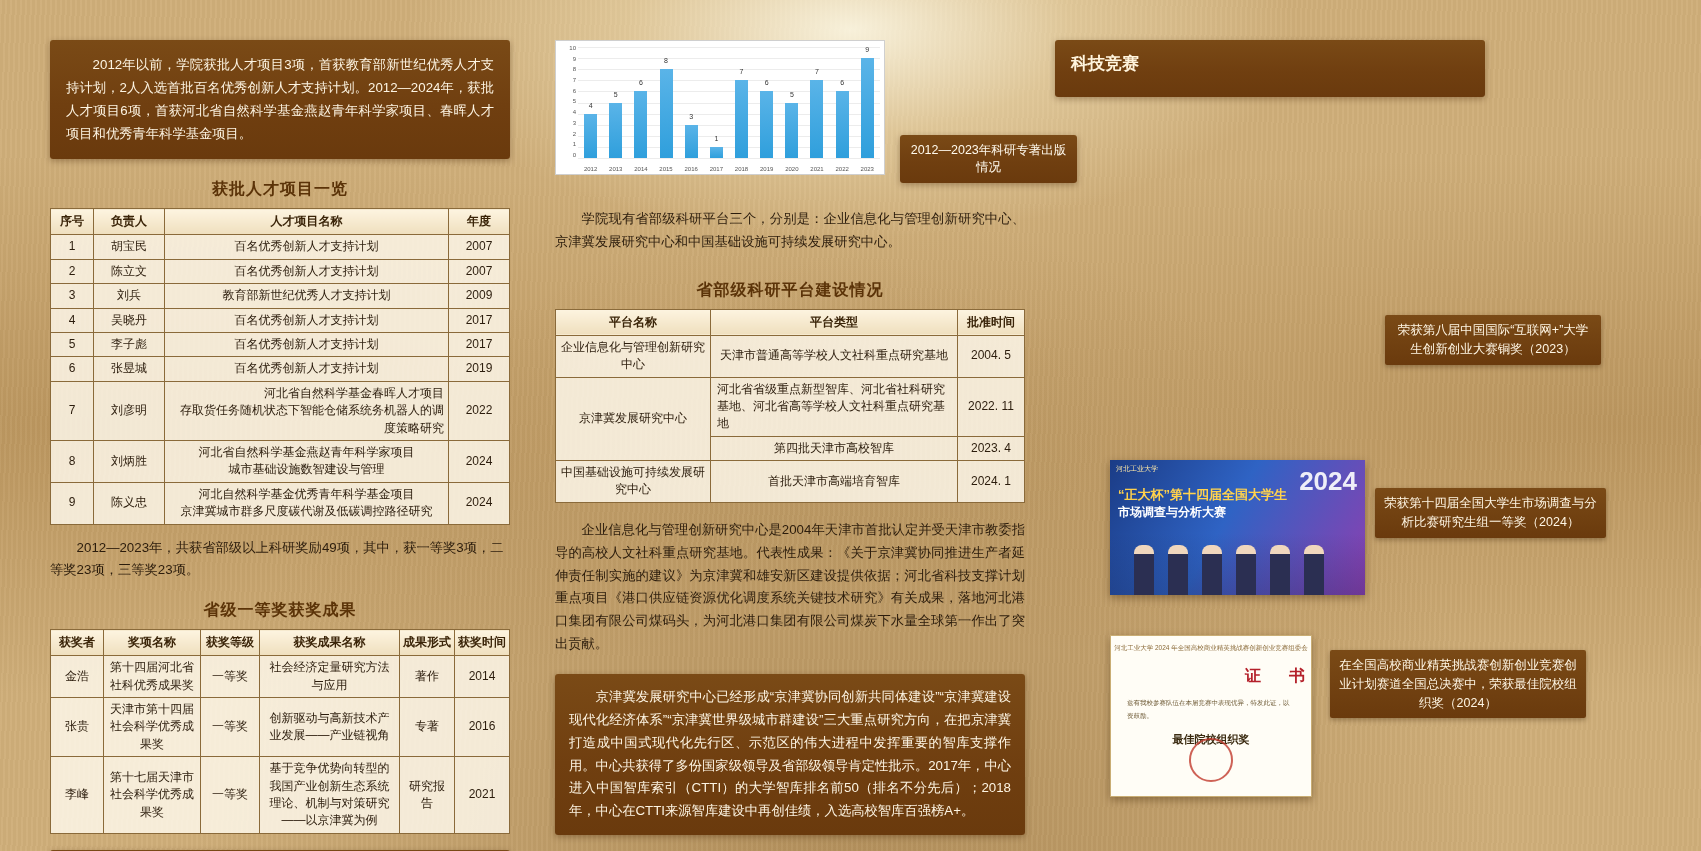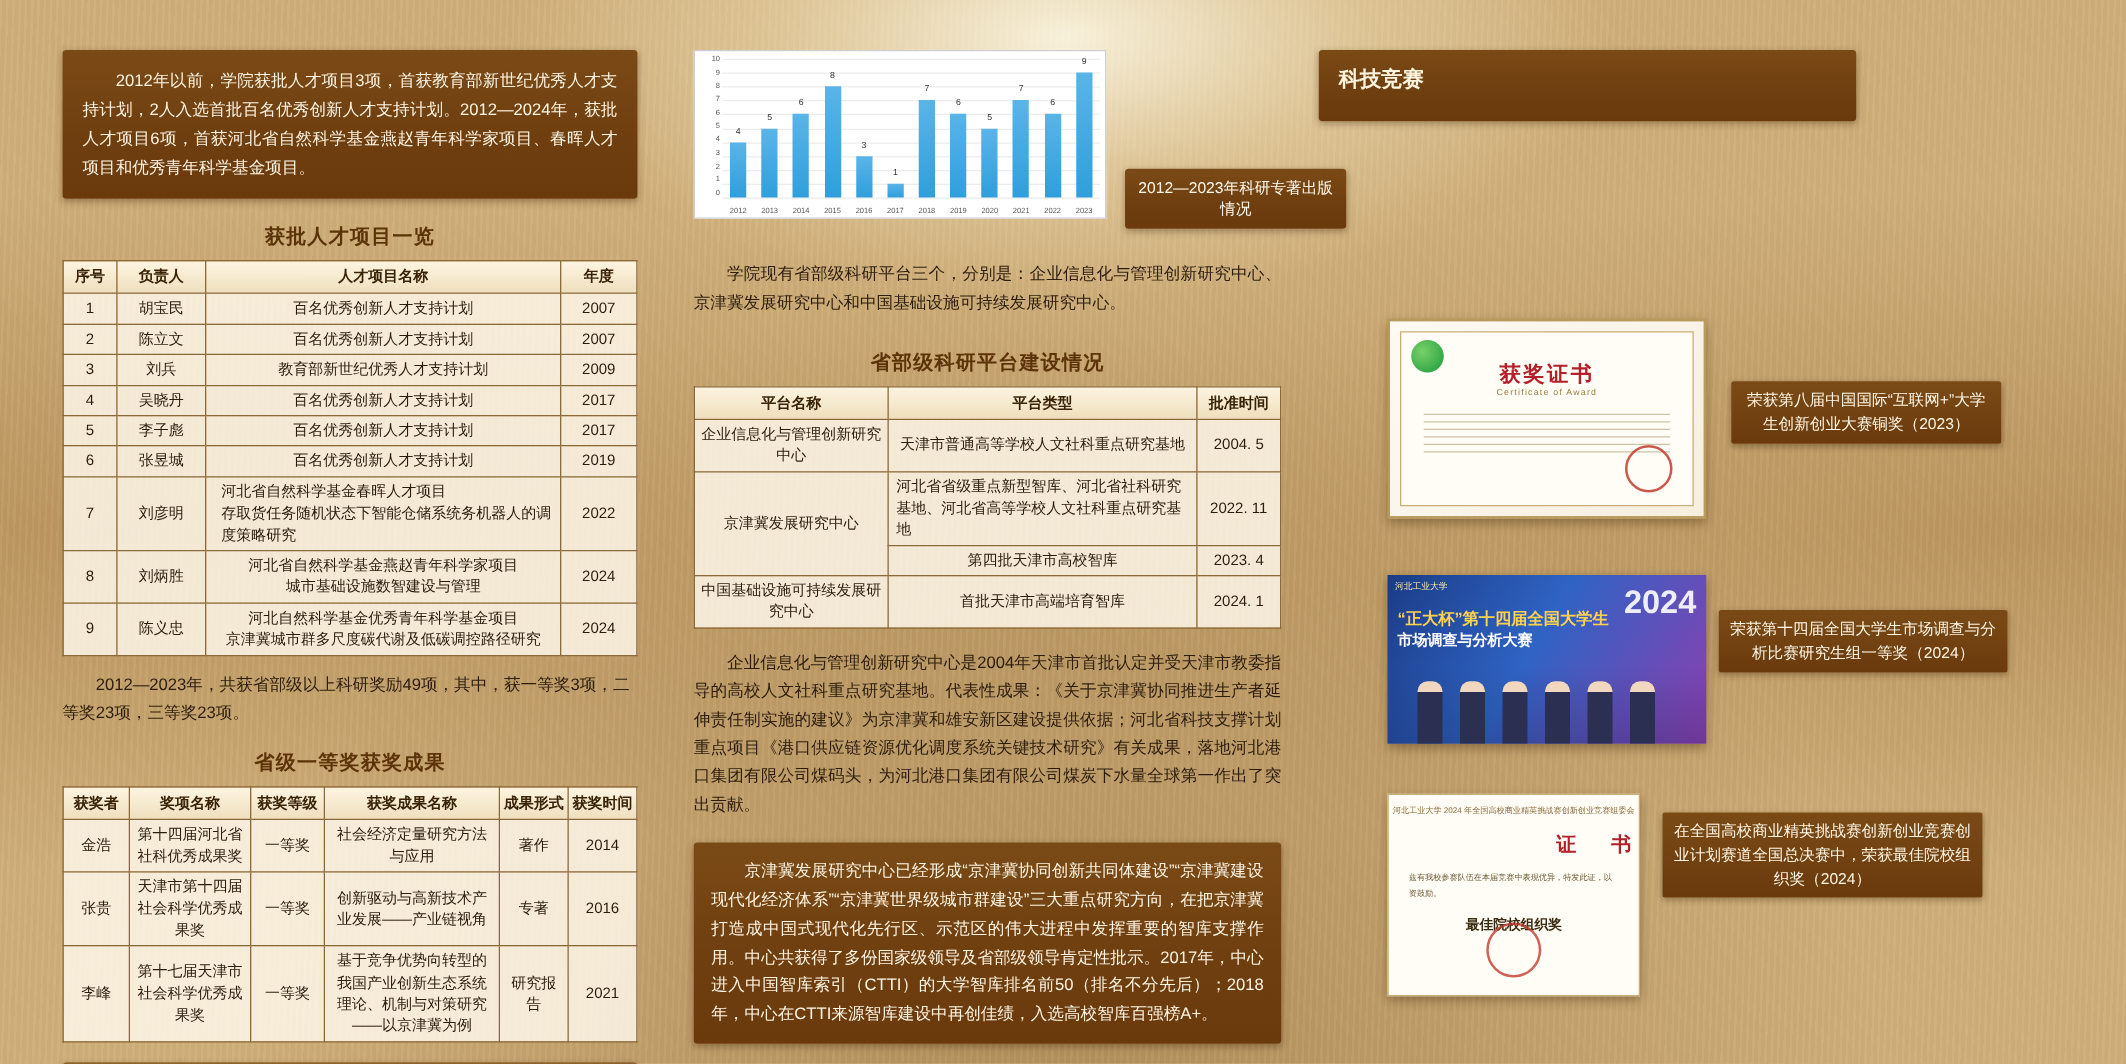--- a/index.html
+++ b/index.html
@@ -112,21 +112,21 @@
   #cert2 .t2{position:absolute;left:8px;top:44px;color:#fff;font-size:12px;font-weight:bold;}
   #cert2 .people{position:absolute;left:0;right:0;bottom:0;height:62px;background:linear-gradient(180deg,rgba(255,255,255,0) 0%,rgba(20,30,70,.25) 100%);}
   #cert2 .p{position:absolute;bottom:0;width:20px;height:50px;background:linear-gradient(180deg,#f0d7bd 0 18%,#2b2f52 18% 100%);border-radius:8px 8px 0 0;}
   
   #cert3{left:55px;top:385px;width:200px;height:160px;background:#fffdf6;border:1px solid #c9ad74;}
   #cert3 .hdr{position:absolute;top:8px;left:0;right:0;text-align:center;font-size:6.5px;color:#8a6a38;}
   #cert3 .red-title{position:absolute;top:30px;left:0;right:0;text-align:right;color:#b4202a;font-size:16px;font-weight:bold;letter-spacing:6px;}
   #cert3 .body{position:absolute;top:60px;left:16px;right:16px;font-size:6.5px;color:#6a5630;line-height:2;}
   #cert3 .award{position:absolute;top:96px;left:0;right:0;text-align:center;font-size:11px;font-weight:bold;color:#3a2a10;}
   #cert3 .seal{position:absolute;left:50%;transform:translateX(-50%);bottom:14px;width:40px;height:40px;border-radius:50%;border:2px solid #c23b2e;opacity:.8;}
-  #cap1{left:330px;top:55px;width:200px;}
+  #cap1{left:330px;top:65px;width:200px;}
   #cap2{left:320px;top:238px;width:215px;}
   #cap3{left:275px;top:400px;width:240px;}
 </style>
 </head>
 <body>
 
 <div class="bg-texture"></div>
 <div class="glow-top"></div>
 
 <div id="col1">
@@ -179,21 +179,21 @@
         </tr>
       <tr>
           <td>6</td>
           <td>张昱城</td>
           <td>百名优秀创新人才支持计划</td>
           <td>2019</td>
         </tr>
       <tr>
           <td>7</td>
           <td>刘彦明</td>
-          <td style="white-space:pre-line;text-align:left;padding-left:12px">河北省自然科学基金春晖人才项目
+          <td style="white-space:pre-line;text-align:right;padding-left:12px">河北省自然科学基金春晖人才项目
 存取货任务随机状态下智能仓储系统务机器人的调度策略研究</td>
           <td>2022</td>
         </tr>
       <tr>
           <td>8</td>
           <td>刘炳胜</td>
           <td style="white-space:pre-line">河北省自然科学基金燕赵青年科学家项目
 城市基础设施数智建设与管理</td>
           <td>2024</td>
         </tr>
@@ -384,36 +384,20 @@
 </div>
 
 <div id="col3">
   <div class="brown-box" id="c3-box">
     <div id="c3-title">科技竞赛</div>
   </div>
 </div>
 
 <div id="certs">
 
-  <div class="cert" id="cert1">
-    <div class="inner">
-      <div class="logo"></div>
-      <div class="red-title">获奖证书</div>
-      <div class="sub">Certificate of Award</div>
-      <div class="lines">
-          <i></i>
-          <i></i>
-          <i></i>
-          <i></i>
-          <i></i>
-          <i></i>
-        </div>
-      <div class="seal"></div>
-    </div>
-  </div>
   <div class="cert-cap" id="cap1">荣获第八届中国国际“互联网+”大学生创新创业大赛铜奖（2023）</div>
 
   <div class="cert" id="cert2">
     <div class="hdr">河北工业大学</div>
     <div class="year">2024</div>
     <div class="t1">“正大杯”第十四届全国大学生</div>
     <div class="t2">市场调查与分析大赛</div>
     <div class="people">
       <div class="p" style="left:24px"></div>
         <div class="p" style="left:58px"></div>

